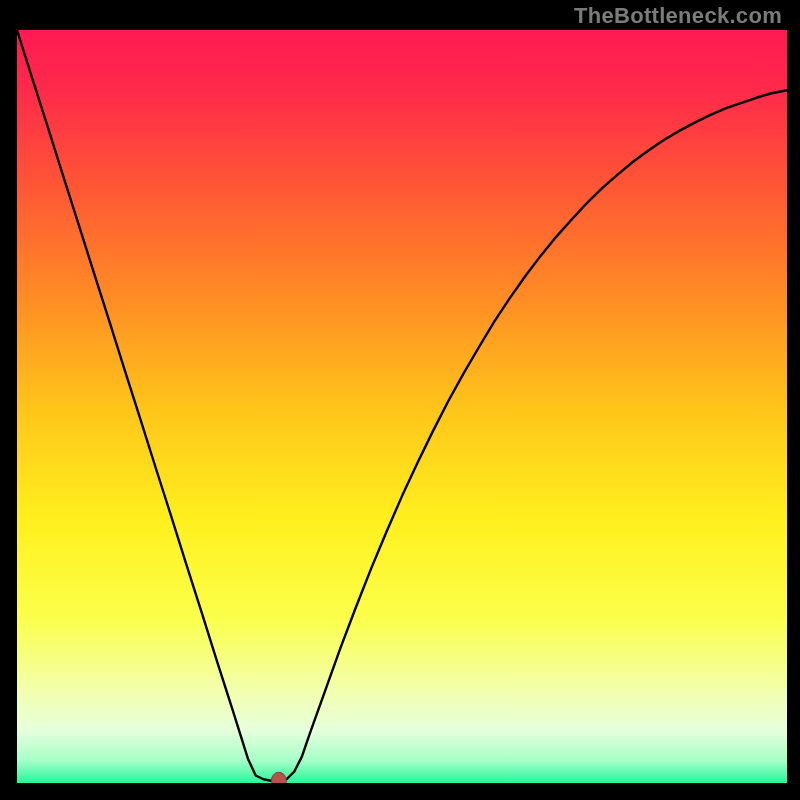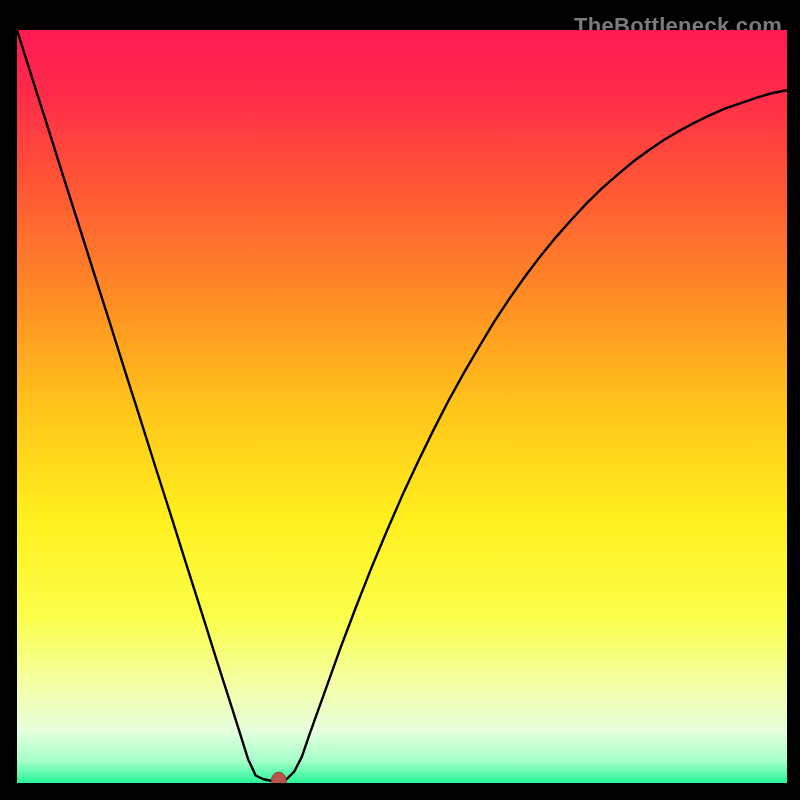--- a/index.html
+++ b/index.html
@@ -12,21 +12,21 @@
     font-family: Arial, Helvetica, sans-serif;
   }
   .frame {
     position: relative;
     width: 800px;
     height: 800px;
     background: #000;
   }
   .watermark {
     position: absolute;
-    top: 13px;
+    top: 3px;
     right: 18px;
     color: #7b7b7b;
     font-size: 22px;
     font-weight: 600;
     letter-spacing: 0.3px;
     font-family: Arial, Helvetica, sans-serif;
     user-select: none;
   }
   .plot-area {
     position: absolute;

